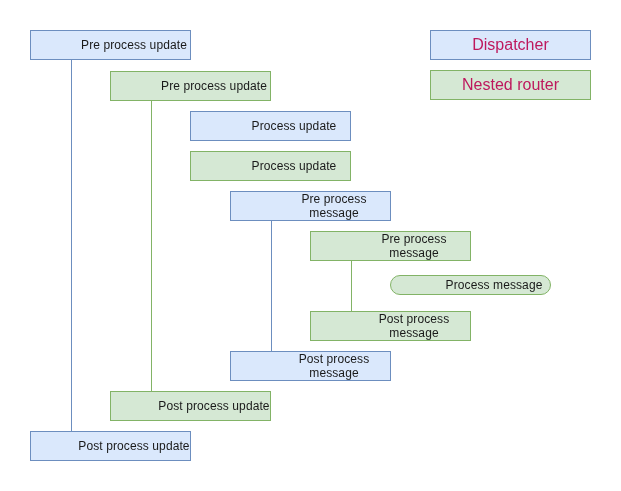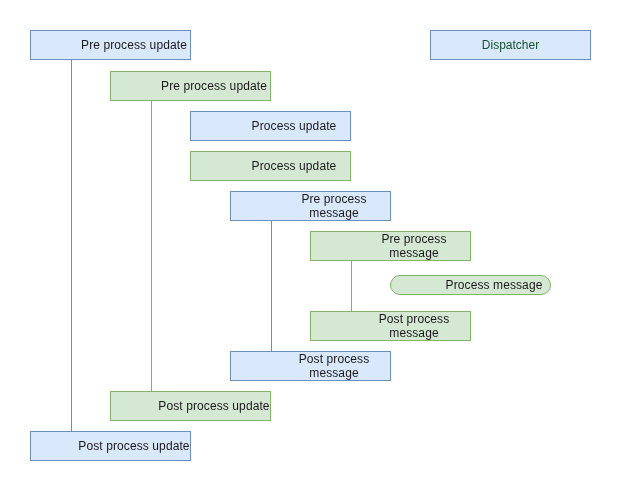--- a/index.html
+++ b/index.html
@@ -53,22 +53,22 @@
     background: #82b366;
   }
   .legend-box {
     position: absolute;
     box-sizing: border-box;
     border-width: 1px;
     border-style: solid;
     display: flex;
     align-items: center;
     justify-content: center;
-    font-size: 12px;
-    color: #14532d;
+    font-size: 16px;
+    color: #be185d;
     text-align: center;
     z-index: 2;
   }
   .legend-box.blue {
     background: #dae8fc;
     border-color: #6c8ebf;
   }
   .legend-box.green {
     background: #d5e8d4;
     border-color: #82b366;
@@ -90,14 +90,15 @@
   <div class="node-box green" style="left:190px; top:151px; width:161px; height:30px;">Process update</div>
   <div class="node-box blue" style="left:230px; top:191px; width:161px; height:30px;">Pre process message</div>
   <div class="node-box green" style="left:310px; top:231px; width:161px; height:30px;">Pre process message</div>
   <div class="node-box green" style="left:390px; top:275px; width:161px; height:20px;border-radius:12px;">Process message</div>
   <div class="node-box green" style="left:310px; top:311px; width:161px; height:30px;">Post process message</div>
   <div class="node-box blue" style="left:230px; top:351px; width:161px; height:30px;">Post process message</div>
   <div class="node-box green" style="left:110px; top:391px; width:161px; height:30px;">Post process update</div>
   <div class="node-box blue" style="left:30px;  top:431px; width:161px; height:30px;">Post process update</div>
 
   <div class="legend-box blue" style="left:430px; top:30px; width:161px; height:30px;">Dispatcher</div>
+  <div class="legend-box green" style="left:430px; top:70px; width:161px; height:30px;">Nested router</div>
 
 </div>
 
 </body></html>

